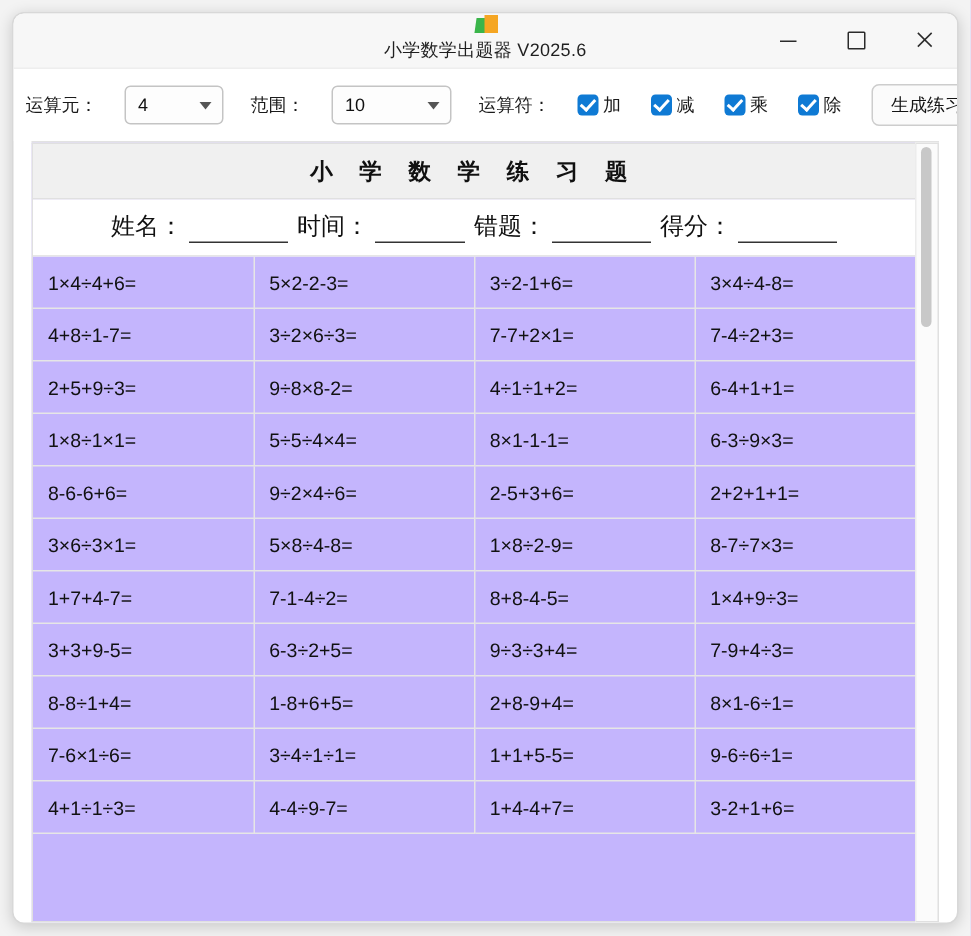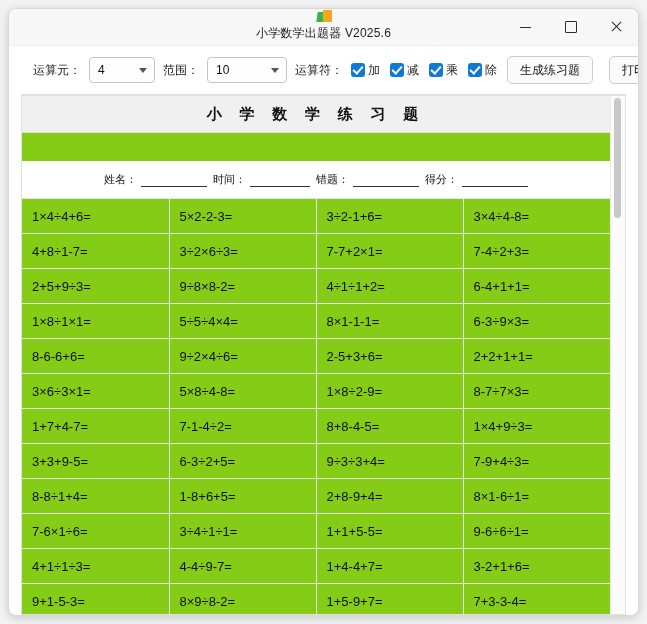--- a/index.html
+++ b/index.html
@@ -80,22 +80,22 @@
   .glyph-close::before { transform: rotate(45deg); }
   .glyph-close::after { transform: rotate(-45deg); }
 
   
   .toolbar {
     height: 48px;
     min-height: 48px;
     background: #ffffff;
     display: flex;
     align-items: center;
-    padding: 0 24px;
-    gap: 8px;
+    padding: 0 8px;
+    gap: 18px;
     font-size: 12px;
     color: #1b1b1b;
   }
   .tb-label { white-space: nowrap; }
   .combo {
     height: 24px;
     min-width: 52px;
     border: 1px solid #c4c4c4;
     border-radius: 4px;
     background: #fdfdfd;
@@ -153,21 +153,21 @@
     flex: 1 1 auto;
     background: #fafafa;
     border-top: 1px solid #e2e2e2;
     margin: 0 12px 0 12px;
     position: relative;
     overflow: hidden;
     display: flex;
   }
   .sheet {
     flex: 1 1 auto;
-    background: #84cc16;
+    background: #c4b5fd;
     border: 1px solid #e0e0e0;
     border-right: none;
     overflow: hidden;
     position: relative;
   }
   .sheet-header {
     background: #f0f0f0;
     height: 36px;
     display: flex;
     align-items: center;
@@ -180,25 +180,24 @@
     letter-spacing: 7px;
     color: #111;
     font-family: "Liberation Serif", serif;
   }
   .info-row {
     height: 37px;
     display: flex;
     align-items: center;
     justify-content: center;
     gap: 6px;
-    font-size: 11px;
+    font-size: 16px;
     color: #111;
     border-bottom: 1px solid #e6e6e6;
     background: #fff;
-    margin-top: 28px;
   }
   .info-item { display: flex; align-items: flex-end; gap: 4px; }
   .blank { display: inline-block; width: 66px; border-bottom: 1px solid #333; height: 11px; }
   .blank.short { width: 60px; }
 
   table.problems {
     width: 100%;
     border-collapse: collapse;
     table-layout: fixed;
   }
@@ -380,26 +379,20 @@
               <td>3÷4÷1÷1=</td>
               <td>1+1+5-5=</td>
               <td>9-6÷6÷1=</td>
             </tr>
             <tr>
               <td>4+1÷1÷3=</td>
               <td>4-4÷9-7=</td>
               <td>1+4-4+7=</td>
               <td>3-2+1+6=</td>
             </tr>
-            <tr>
-              <td>9+1-5-3=</td>
-              <td>8×9÷8-2=</td>
-              <td>1+5-9+7=</td>
-              <td>7+3-3-4=</td>
-            </tr>
           </tbody>
       </table>
     </div>
     <div class="scrollbar">
       <div class="sb-thumb"></div>
     </div>
   </div>
 
 </div>
 

